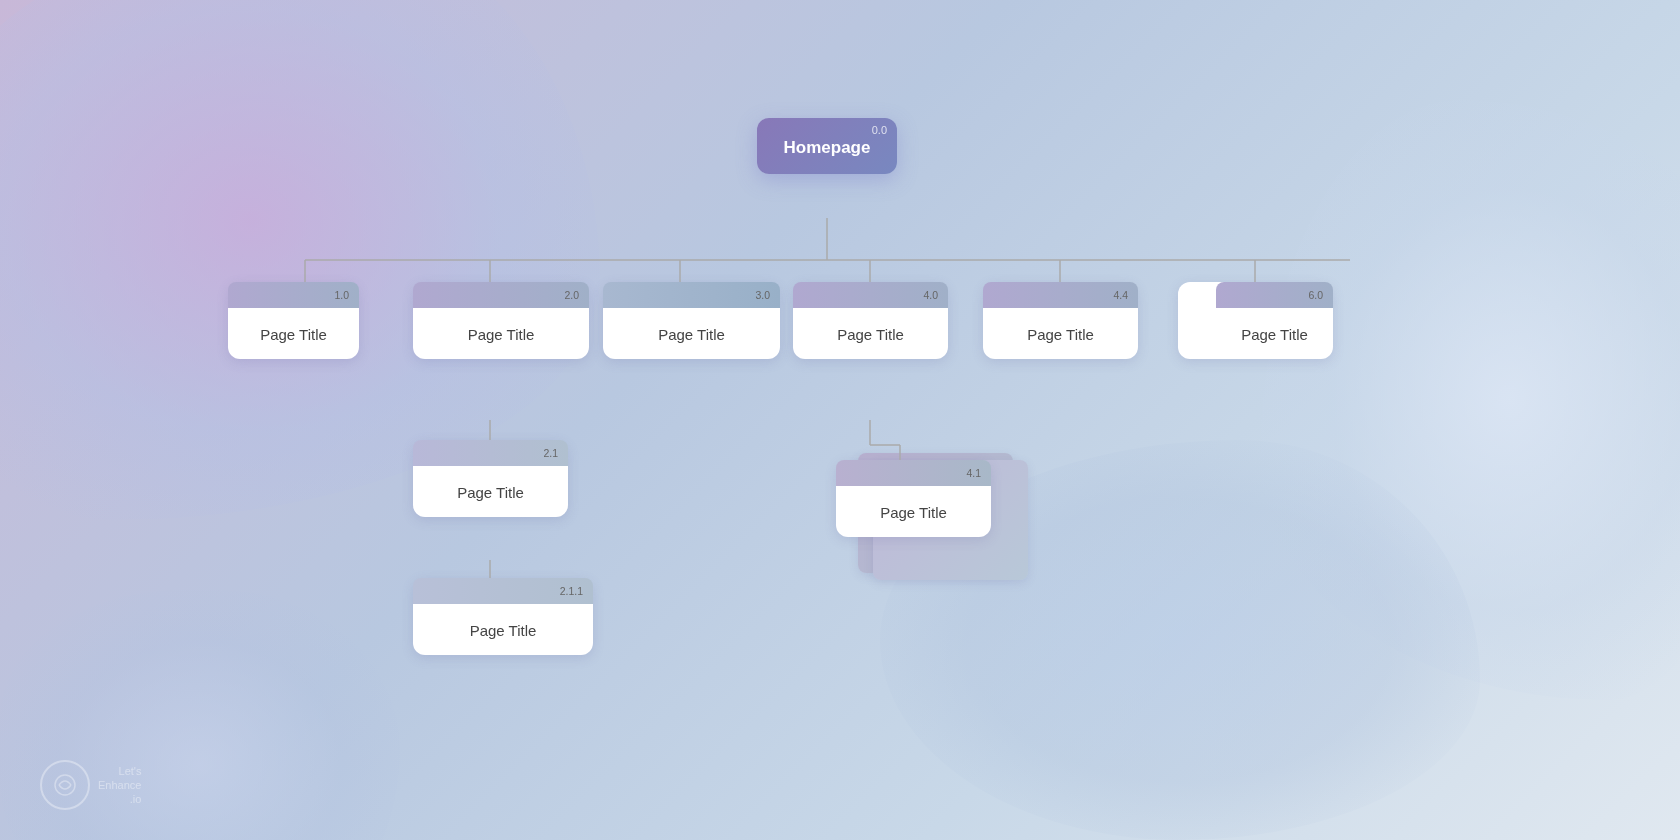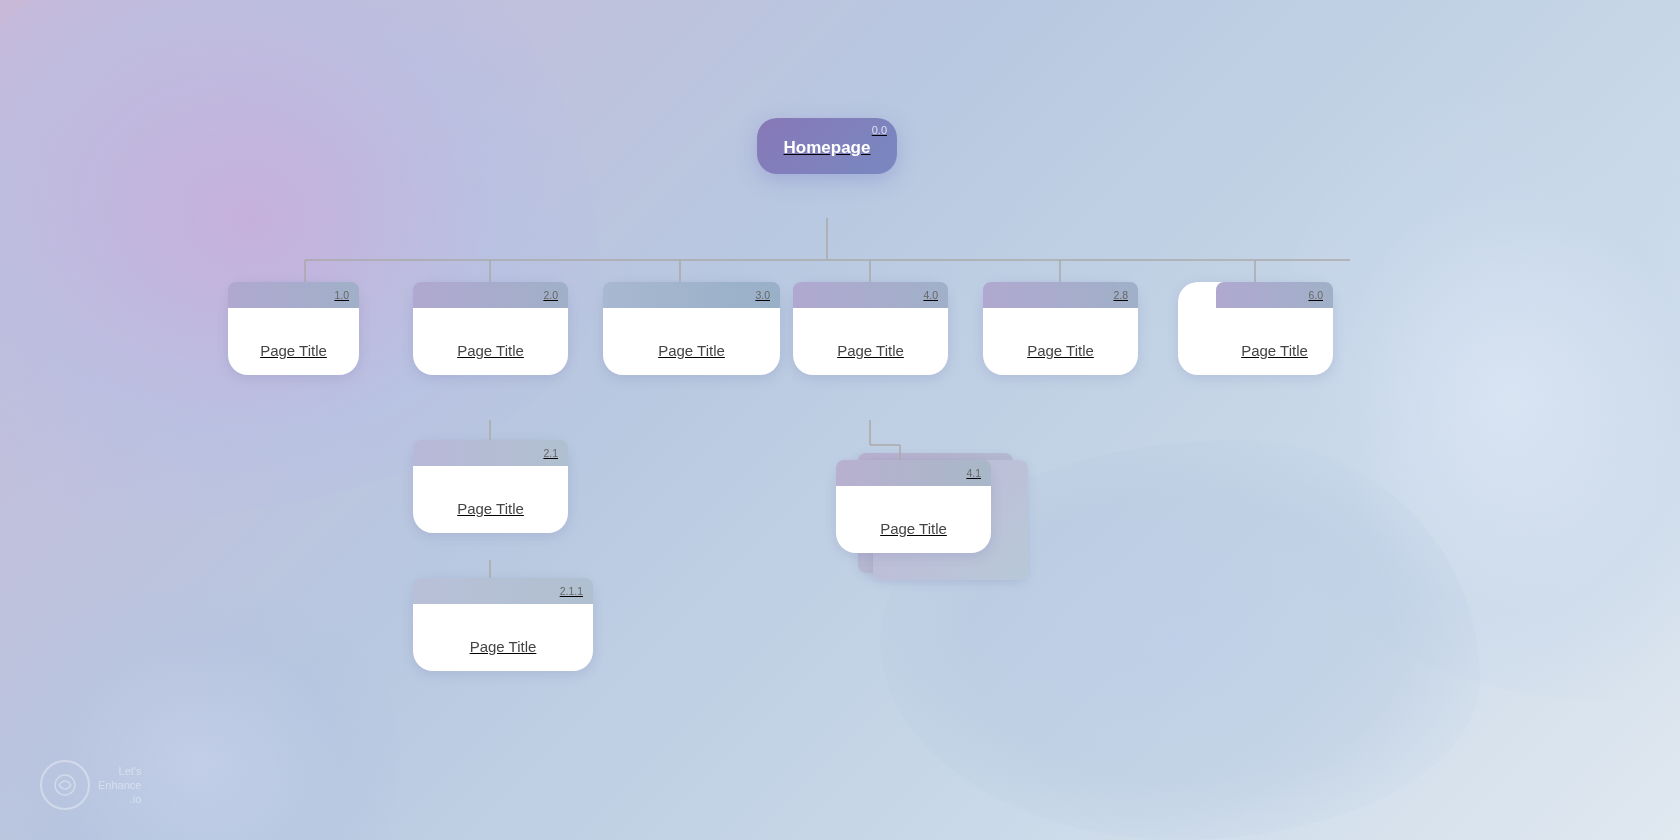--- a/index.html
+++ b/index.html
@@ -121,23 +121,22 @@
     .logo-text {
       font-size: 11px;
       color: rgba(255,255,255,0.8);
       line-height: 1.3;
     }
 
     
     .card {
       position: absolute;
       background: white;
-      border-radius: 20px;
+      border-radius: 12px;
       box-shadow: 0 3px 12px rgba(100,100,160,0.18);
-      text-decoration: underline;
     }
 
     .card-tab {
       height: 26px;
       border-radius: 8px 8px 0 0;
       display: flex;
       justify-content: flex-end;
       align-items: center;
       padding-right: 10px;
     }
@@ -148,21 +147,20 @@
 
     .card-tab-blue {
       background: linear-gradient(90deg, #a8b8d0 0%, #98b0c8 100%);
     }
 
     .card-body {
       display: flex;
       align-items: center;
       justify-content: center;
       padding: 18px 10px 16px;
-      margin-top: 16px;
     }
 
     .card-title {
       font-size: 15px;
       color: #444;
       font-weight: 400;
     }
   </style>
 </head>
 <body>
@@ -213,21 +211,21 @@
 
   <div class="card" style="left:228px; top:282px; width:131px;">
     <div class="card-tab card-tab-purple">
       <span style="font-size:10.5px; color:#666;">1.0</span>
     </div>
     <div class="card-body">
       <span class="card-title">Page Title</span>
     </div>
   </div>
 
-  <div class="card" style="left:413px; top:282px; width:155px;">
+  <div class="card" style="left:413px; top:282px; width:176px;">
     <div class="card-tab card-tab-purple">
       <span style="font-size:10.5px; color:#666;">2.0</span>
     </div>
     <div class="card-body">
       <span class="card-title">Page Title</span>
     </div>
   </div>
 
   <div class="card" style="left:603px; top:282px; width:177px;">
     <div class="card-tab card-tab-blue">
@@ -242,21 +240,21 @@
     <div class="card-tab card-tab-purple">
       <span style="font-size:10.5px; color:#666;">4.0</span>
     </div>
     <div class="card-body">
       <span class="card-title">Page Title</span>
     </div>
   </div>
 
   <div class="card" style="left:983px; top:282px; width:155px;">
     <div class="card-tab card-tab-purple">
-      <span style="font-size:10.5px; color:#666;">2.8</span>
+      <span style="font-size:10.5px; color:#666;">4.4</span>
     </div>
     <div class="card-body">
       <span class="card-title">Page Title</span>
     </div>
   </div>
 
   <div class="card" style="left:1178px; top:282px; width:155px;padding-left:38px;">
     <div class="card-tab card-tab-purple">
       <span style="font-size:10.5px; color:#666;">6.0</span>
     </div>

